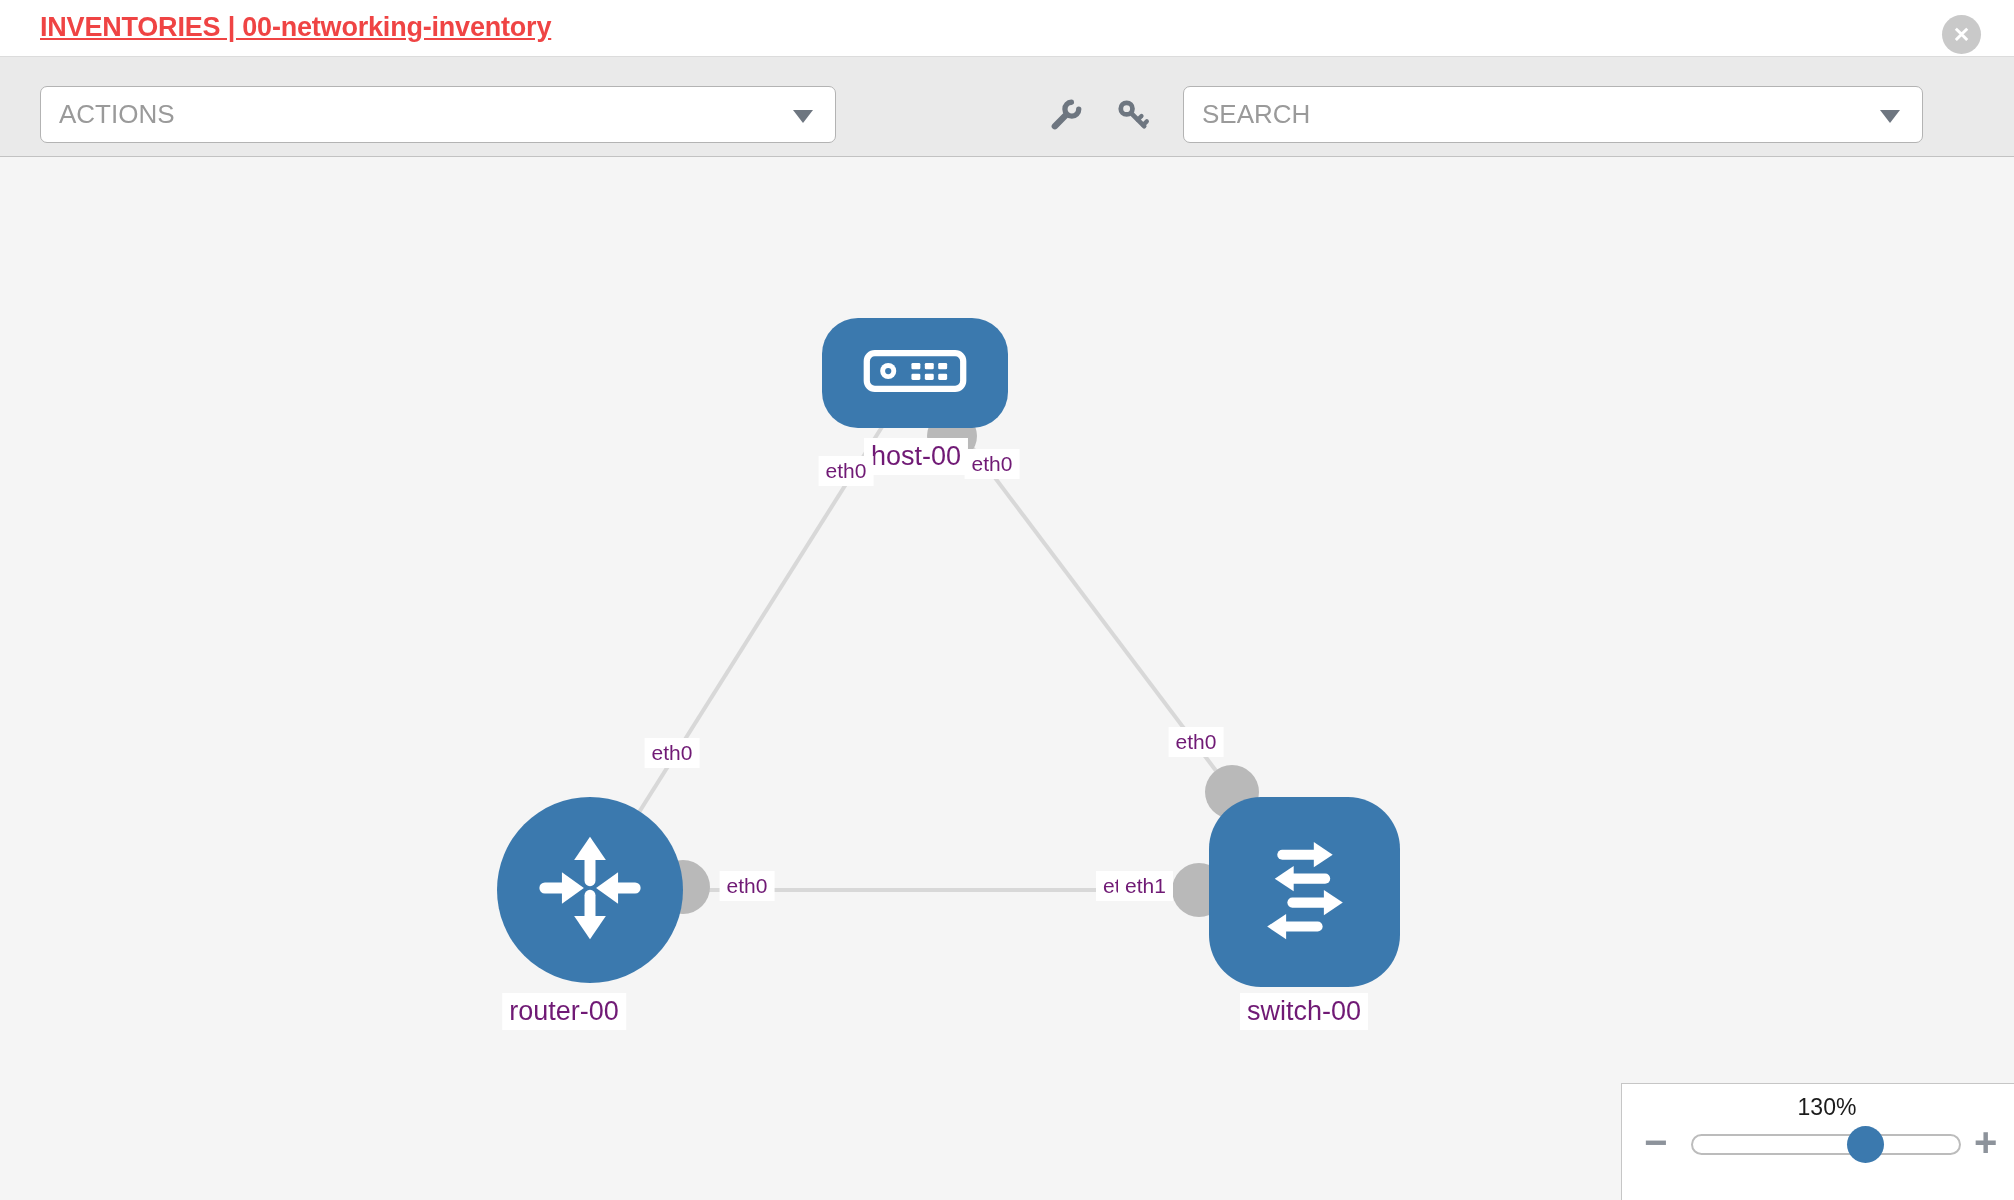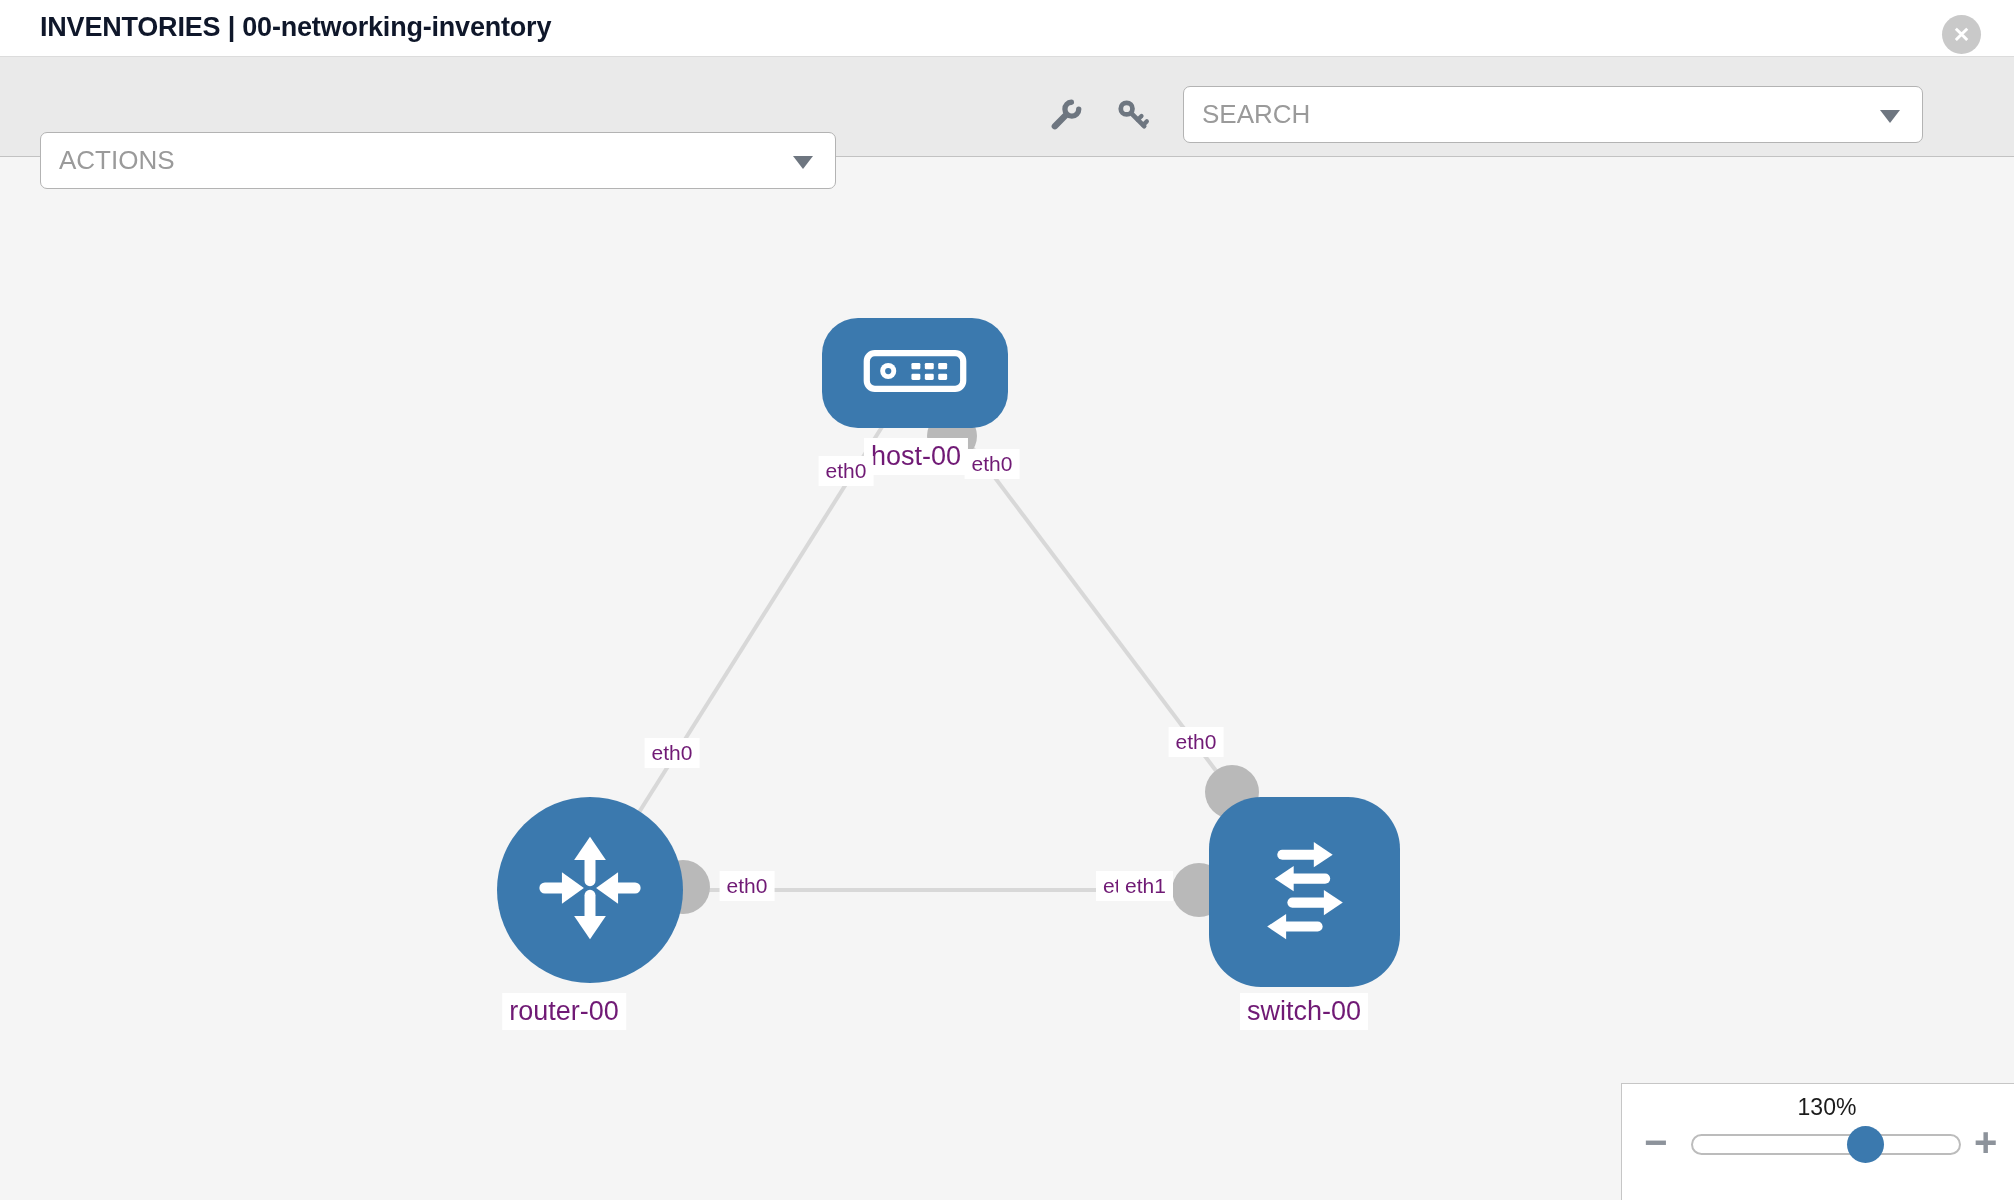--- a/index.html
+++ b/index.html
@@ -4,37 +4,37 @@
 <style>
   * { margin:0; padding:0; box-sizing:border-box; }
   html,body { width:2014px; height:1200px; overflow:hidden; background:#f5f5f5;
               font-family:"Liberation Sans", sans-serif; }
   .app { position:relative; width:2014px; height:1200px; }
 
   
   .header { position:absolute; top:0; left:0; width:2014px; height:57px;
             background:#ffffff; border-bottom:1px solid #dcdcdc; z-index:20; }
   .page-title { position:absolute; left:40px; top:12px; font-size:27px; font-weight:700;
-                color:#0f172a; letter-spacing:-0.2px; white-space:nowrap; }
+                color:#ef4444; letter-spacing:-0.2px; white-space:nowrap;text-decoration:underline; }
   .close-btn { position:absolute; right:33px; top:15px; width:39px; height:39px;
                border:none; background:#c9c9c9; border-radius:50%; cursor:pointer;
                display:flex; align-items:center; justify-content:center; }
   .close-btn span { color:#ffffff; font-size:21px; font-weight:700; line-height:1; }
 
   
   .toolbar { position:absolute; top:57px; left:0; width:2014px; height:100px;
              background:#eaeaea; border-bottom:1px solid #c2c2c2; z-index:19; }
   .select { position:absolute; top:29px; height:57px; background:#ffffff;
             border:1.5px solid #b3b3b3; border-radius:7px; display:flex;
             align-items:center; padding:0 24px 0 18px; cursor:pointer; }
   .select .sel-label { font-size:26px; color:#9a9a9a; }
   .caret { position:absolute; right:22px; top:23px; width:0; height:0;
            border-left:10px solid transparent; border-right:10px solid transparent;
            border-top:13px solid #6e7680; }
-  .sel-actions { left:40px; width:796px;margin-top:46px; }
+  .sel-actions { left:40px; width:796px; }
   .sel-search  { left:1183px; width:740px; }
   .tool-btn { position:absolute; top:41px; width:34px; height:34px; border:none;
               background:transparent; cursor:pointer; padding:0; }
   .tool-btn.wrench { left:1049px; }
   .tool-btn.key    { left:1116px; }
 
   
   .canvas { position:absolute; top:157px; left:0; width:2014px; height:1043px;
             background:#f5f5f5; overflow:hidden; }
   .links-layer { position:absolute; top:0; left:0; z-index:1; }

